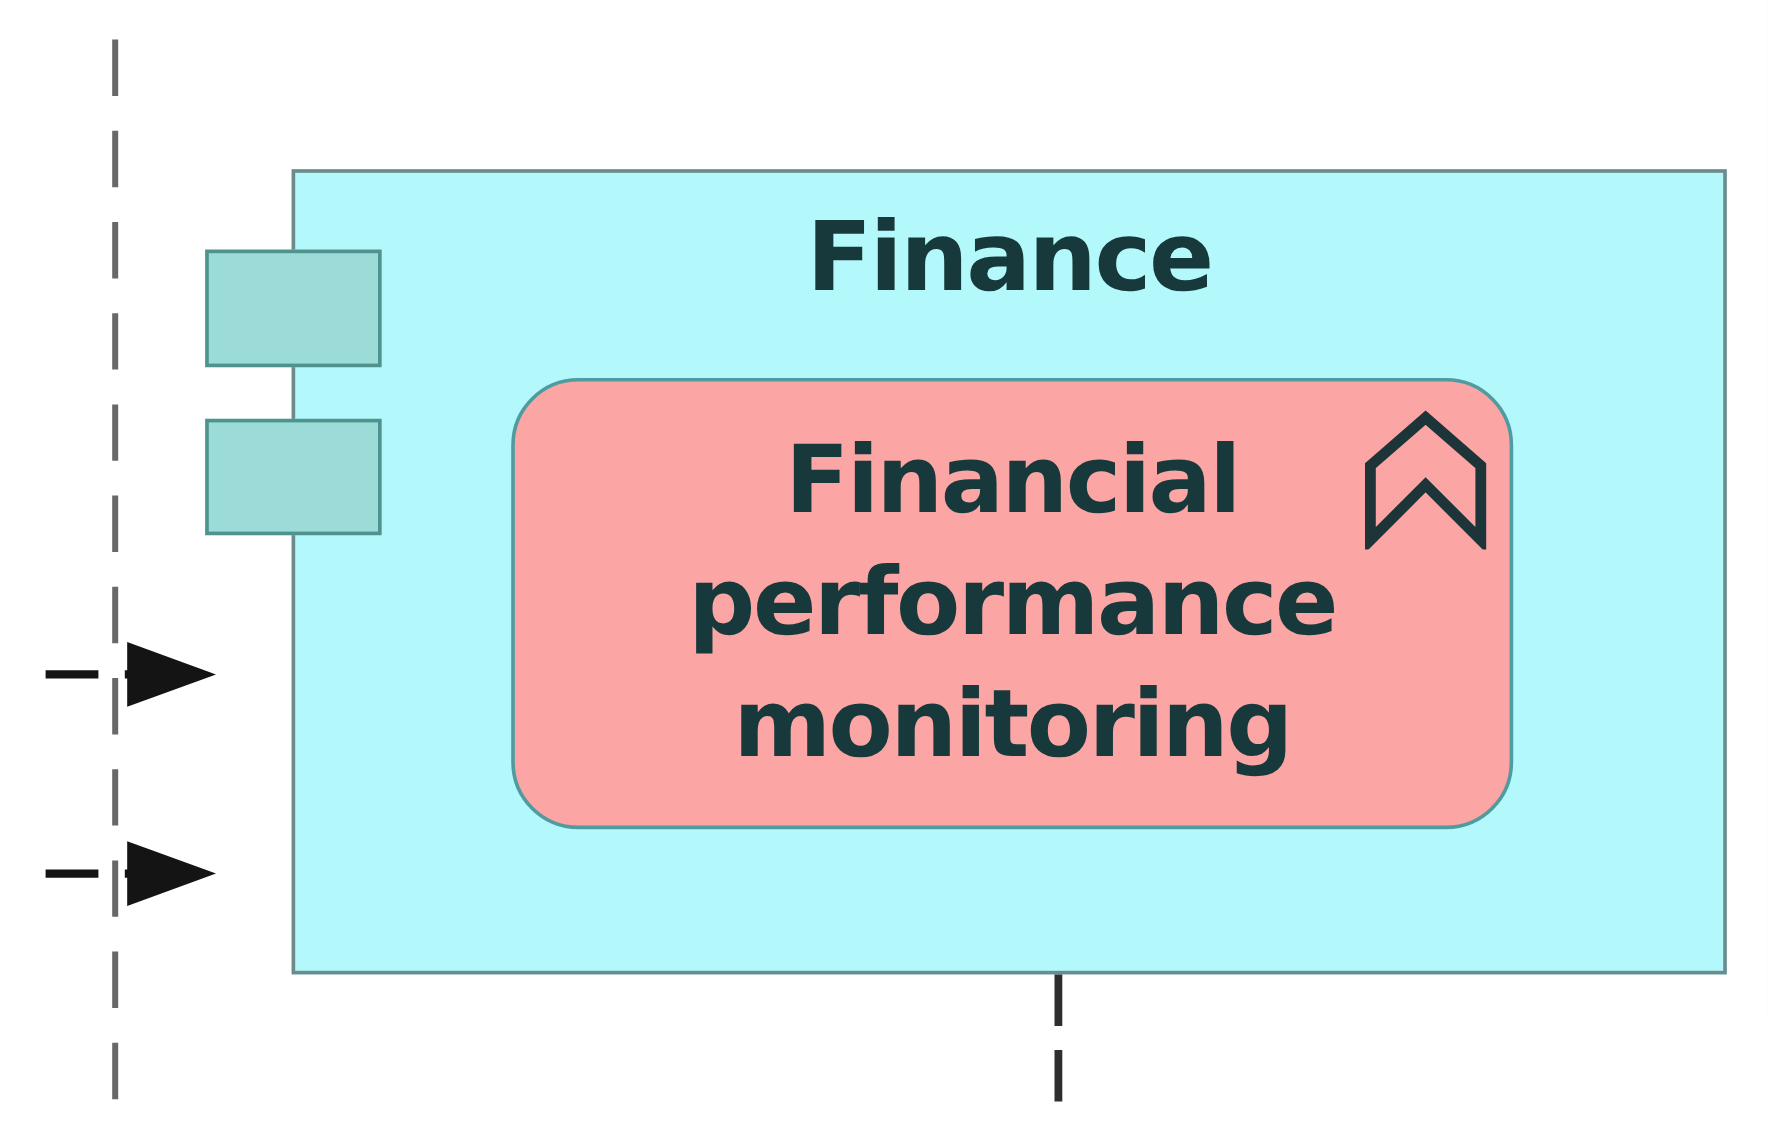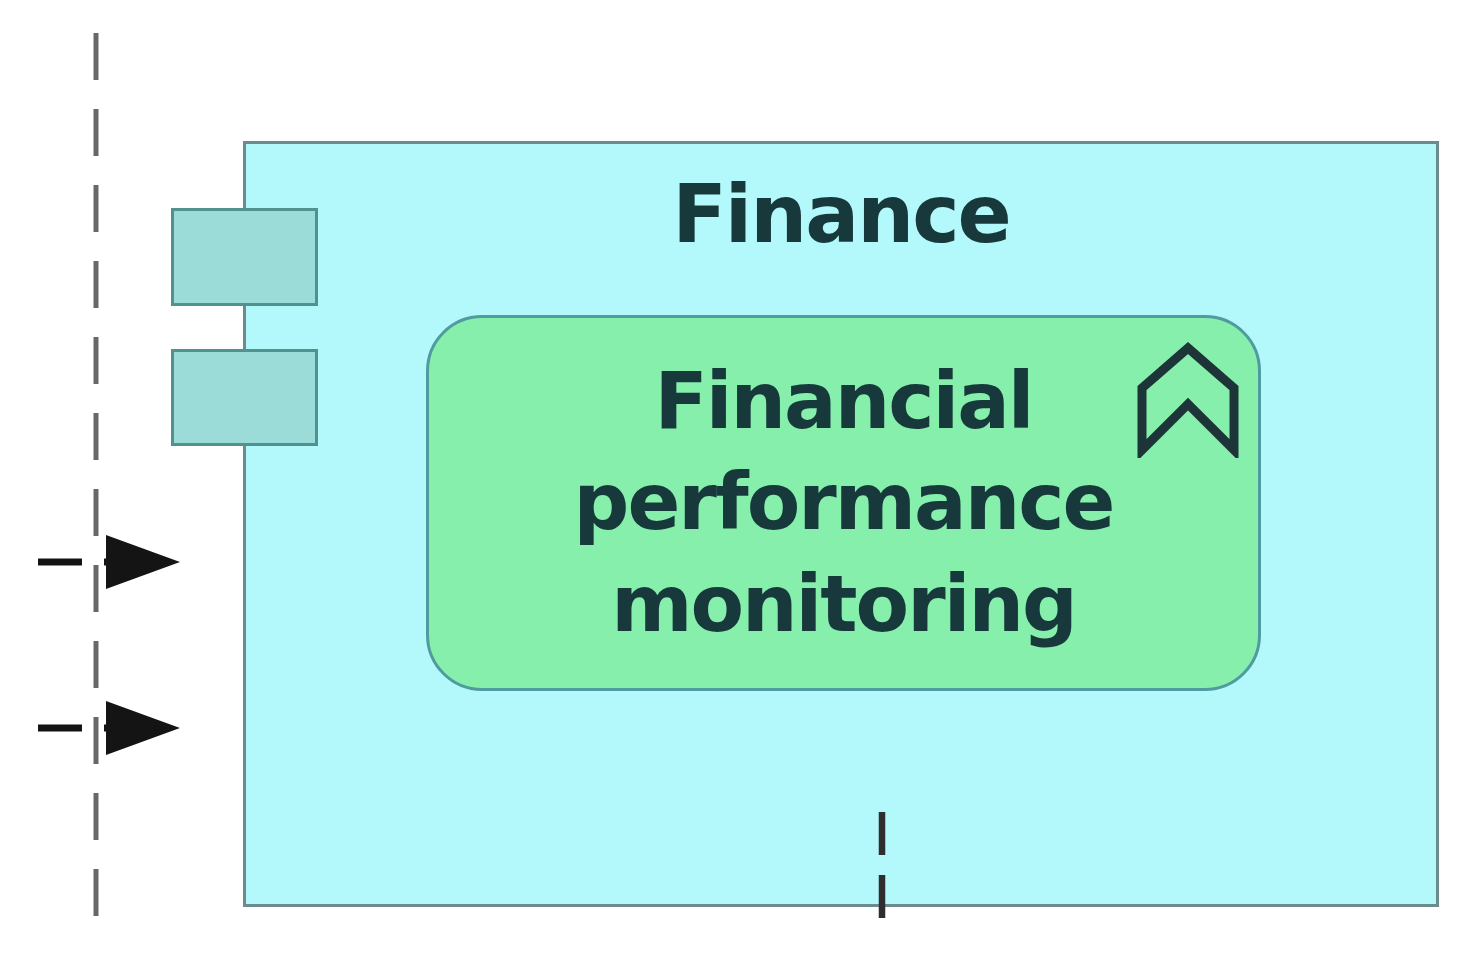--- a/index.html
+++ b/index.html
@@ -16,21 +16,21 @@
     overflow: hidden;
   }
   svg { display: block; }
 
   
   .component-box {
     position: absolute;
     left: 243px;
     top: 141px;
     width: 1196px;
-    height: 766px;
+    height: 671px;
     background: #b3f8fb;
     border: 3px solid #6d8a8d;
     box-sizing: border-box;
   }
   .component-title {
     position: absolute;
     left: 0;
     top: 24px;
     width: 100%;
     text-align: center;
@@ -54,21 +54,21 @@
 
   
   .function-box {
     position: absolute;
     left: 423px;
     top: 312px;
     width: 835px;
     height: 376px;
     border: 3px solid #4f9ba0;
     border-radius: 56px;
-    background: #86efac;
+    background: #fca5a5;
     box-sizing: border-box;
     display: flex;
     align-items: center;
     justify-content: center;
   }
   .function-label {
     width: 640px;
     text-align: center;
     font-size: 78px;
     font-weight: bold;

